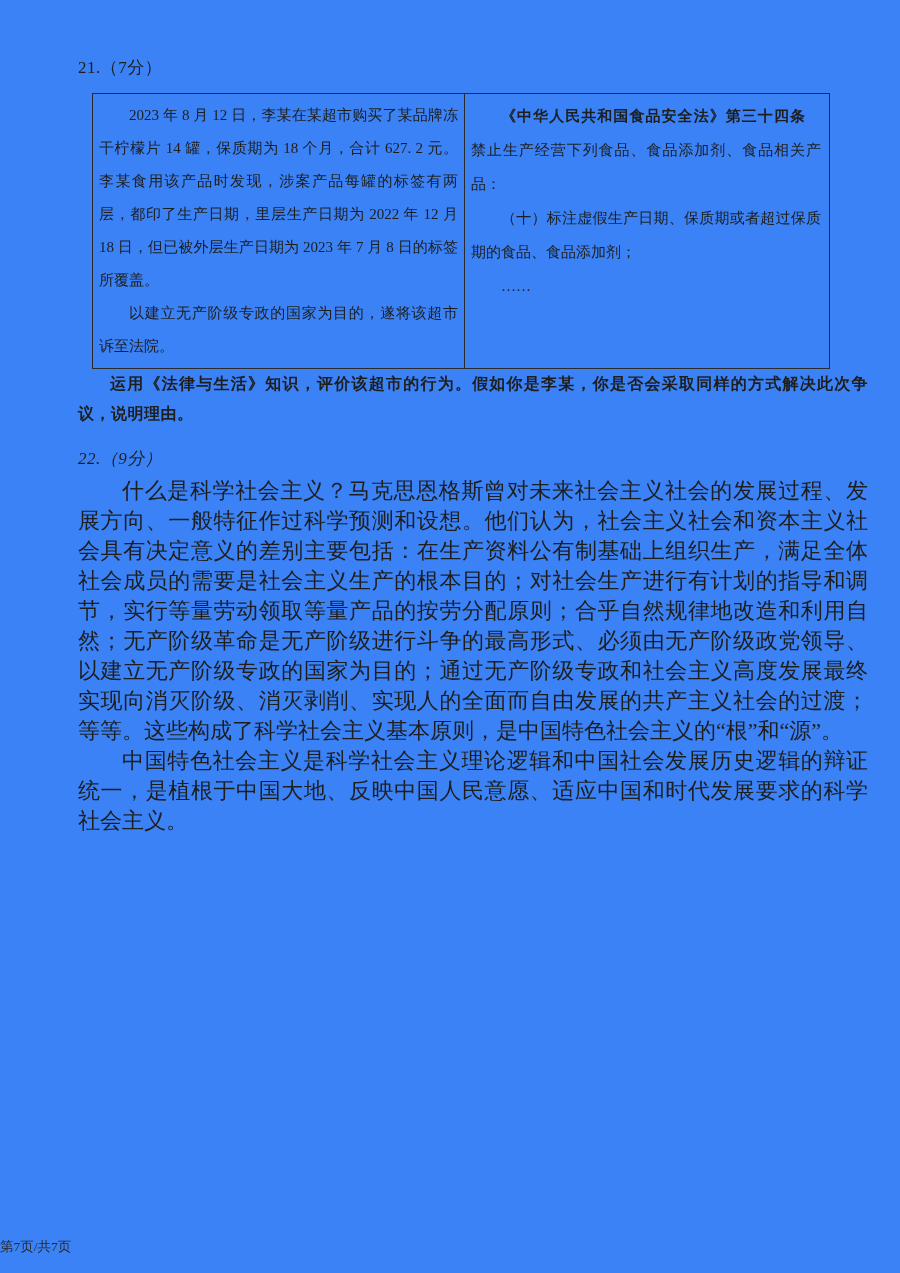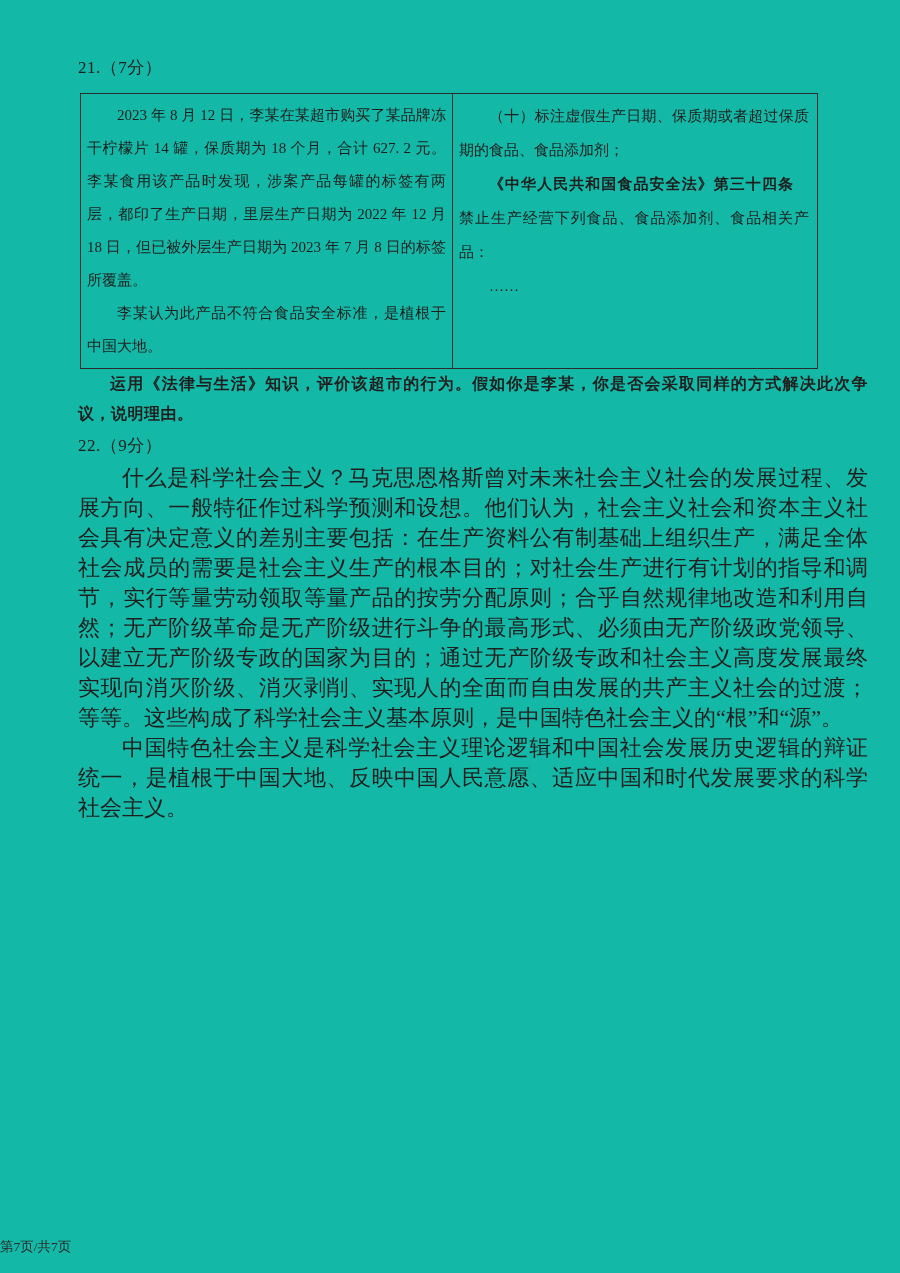--- a/index.html
+++ b/index.html
@@ -1,42 +1,42 @@
 <!DOCTYPE html>
 <html><head>
 <meta charset="utf-8">
 <style>
   * { margin: 0; padding: 0; box-sizing: border-box; }
   html, body { background: #ffffff; }
   .page {
     position: relative;
     width: 900px;
     height: 1273px;
-    background: #14b8a6;
+    background: #3b82f6;
     color: #1e1e1e;
     font-family: "Liberation Serif", "DejaVu Serif", serif;
     overflow: hidden;
   }
   .content {
     position: absolute;
     left: 78px;
     top: 57px;
     width: 790px;
   }
   .q-number {
     font-size: 17px;
     line-height: 22px;
     letter-spacing: 0.5px;
     margin-bottom: 14px;
     font-weight: normal;
   }
   
   .case-table {
     width: 738px;
-    margin-left: 2px;
+    margin-left: 14px;
     height: 276px;
     border: 1.5px solid #2b2b2b;
     display: flex;
     overflow: hidden;
   }
   .case-cell {
     width: 372px;
     padding: 5px 6px 4px 6px;
     border-right: 1.5px solid #2b2b2b;
     font-size: 15px;
@@ -62,21 +62,21 @@
   .task-p {
     font-family: "Liberation Sans", "DejaVu Sans", sans-serif;
     font-weight: bold;
     font-size: 16px;
     line-height: 30px;
     text-indent: 2em;
     text-align: justify;
     letter-spacing: 0.5px;
   }
   .task-q21 { margin-top: 0; }
-  .q22-number { margin-top: 6px; margin-bottom: 6px; }
+  .q22-number { margin-top: 19px; margin-bottom: 6px; font-style: italic; }
   
   .material-p {
     font-size: 22px;
     line-height: 30px;
     text-indent: 2em;
     text-align: justify;
   }
   
   .footer {
     position: absolute;
@@ -92,25 +92,25 @@
 <body>
 
 <div class="page">
   <div class="content">
 
     <div class="q-number">21.（7分）</div>
 
     <div class="case-table">
       <div class="case-cell">
         <p>2023 年 8 月 12 日，李某在某超市购买了某品牌冻干柠檬片 14 罐，保质期为 18 个月，合计 627. 2 元。李某食用该产品时发现，涉案产品每罐的标签有两层，都印了生产日期，里层生产日期为 2022 年 12 月 18 日，但已被外层生产日期为 2023 年 7 月 8 日的标签所覆盖。</p>
-        <p>李某认为此产品不符合食品安全标准，是植根于中国大地。</p>
+        <p>以建立无产阶级专政的国家为目的，遂将该超市诉至法院。</p>
       </div>
       <div class="law-cell">
+        <p><span class="law-title-span">《中华人民共和国食品安全法》第三十四条</span><span>　禁止生产经营下列食品、食品添加剂、食品相关产品：</span></p>
         <p>（十）标注虚假生产日期、保质期或者超过保质期的食品、食品添加剂；</p>
-        <p><span class="law-title-span">《中华人民共和国食品安全法》第三十四条</span><span>　禁止生产经营下列食品、食品添加剂、食品相关产品：</span></p>
         <p>……</p>
       </div>
     </div>
 
     <p class="task-p task-q21">运用《法律与生活》知识，评价该超市的行为。假如你是李某，你是否会采取同样的方式解决此次争议，说明理由。</p>
 
     <div class="q-number q22-number">22.（9分）</div>
 
     <p class="material-p">什么是科学社会主义？马克思恩格斯曾对未来社会主义社会的发展过程、发展方向、一般特征作过科学预测和设想。他们认为，社会主义社会和资本主义社会具有决定意义的差别主要包括：在生产资料公有制基础上组织生产，满足全体社会成员的需要是社会主义生产的根本目的；对社会生产进行有计划的指导和调节，实行等量劳动领取等量产品的按劳分配原则；合乎自然规律地改造和利用自然；无产阶级革命是无产阶级进行斗争的最高形式、必须由无产阶级政党领导、以建立无产阶级专政的国家为目的；通过无产阶级专政和社会主义高度发展最终实现向消灭阶级、消灭剥削、实现人的全面而自由发展的共产主义社会的过渡；等等。这些构成了科学社会主义基本原则，是中国特色社会主义的“根”和“源”。</p>
 

